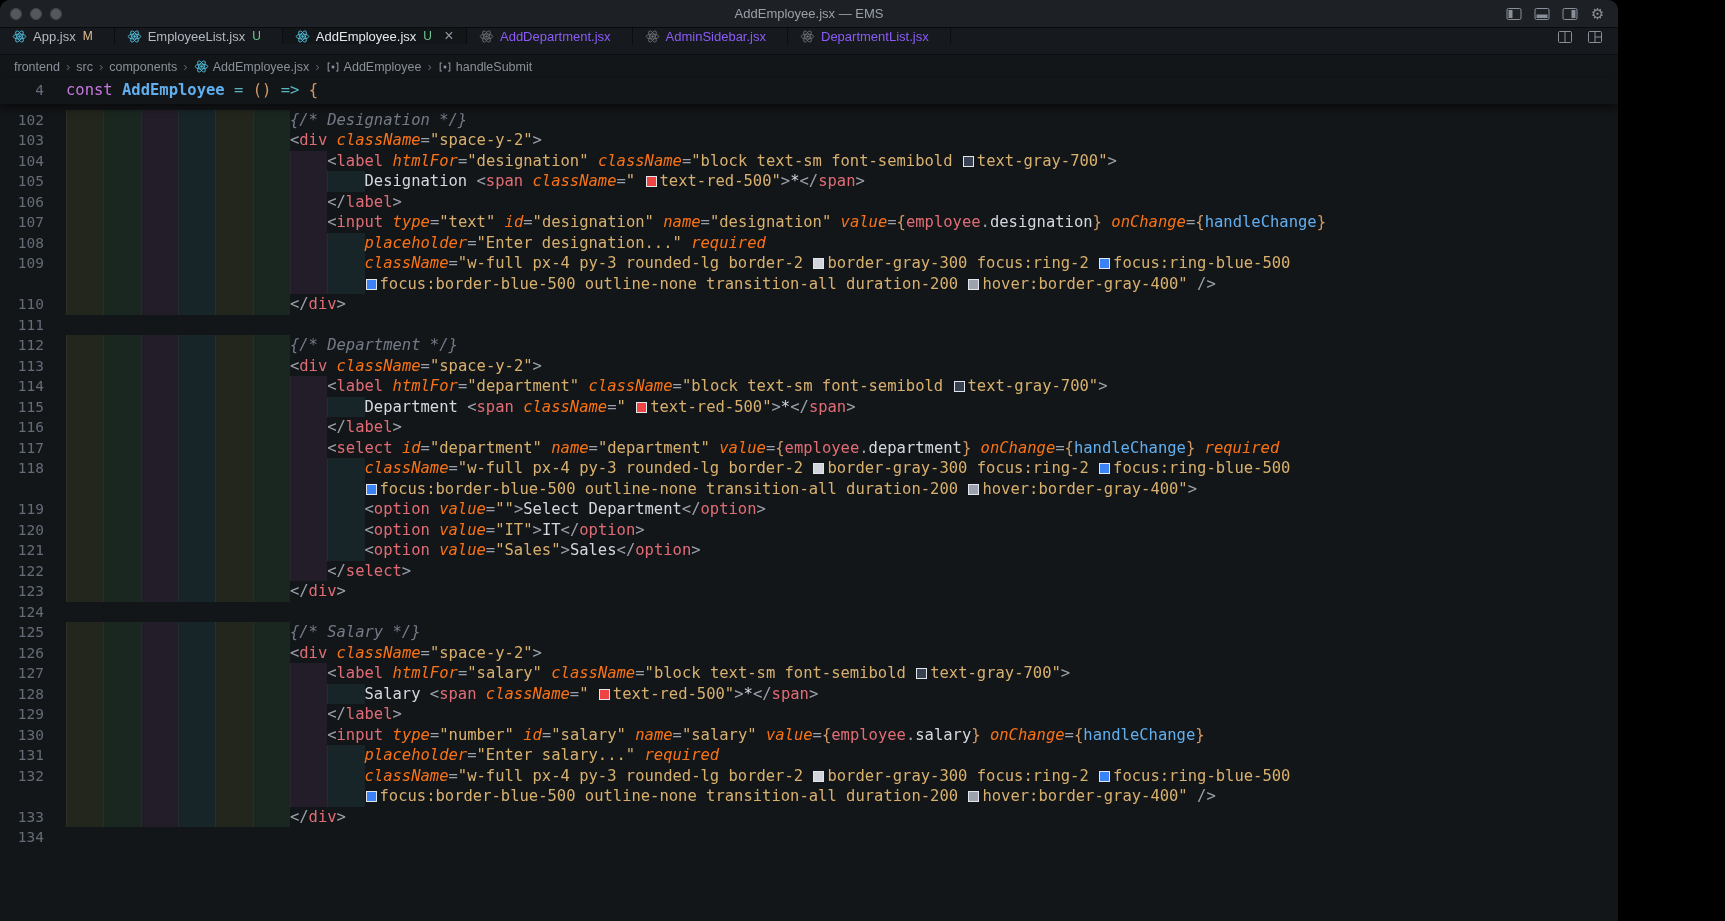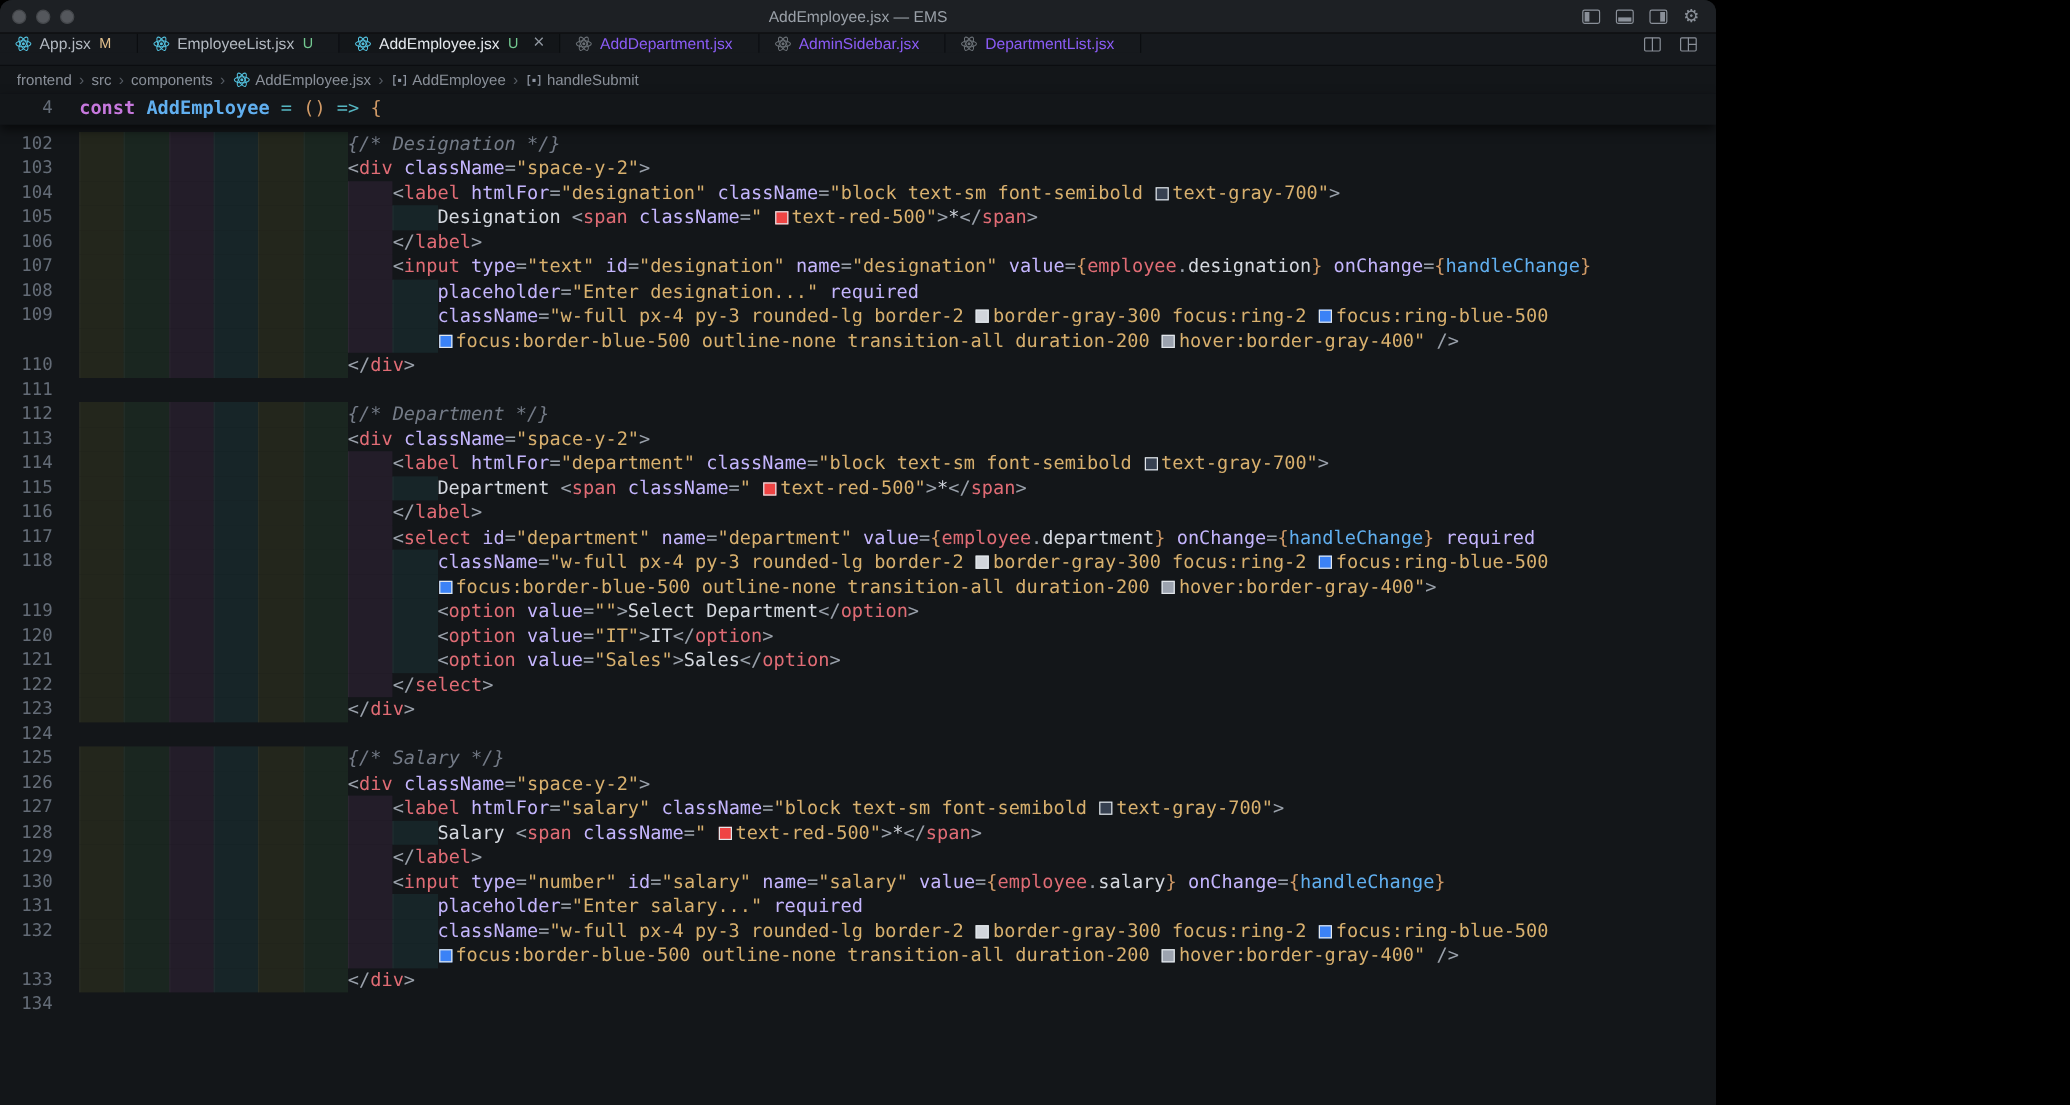--- a/index.html
+++ b/index.html
@@ -1,17 +1,17 @@
 <!DOCTYPE html>
 <html><head>
 <meta charset="utf-8">
 <style>
   *{margin:0;padding:0;box-sizing:border-box}
   html,body{background:#000;}
-  .window{width:1430px;height:921px;background:#131619;color:#d4d8df;
+  .window{width:1618px;height:921px;background:#131619;color:#d4d8df;
     font-family:"Liberation Sans",sans-serif;overflow:hidden;border-radius:10px 10px 0 0;position:relative}
   
   .titlebar{height:28px;background:#1d2024;display:flex;align-items:center;position:relative;border-bottom:1px solid #0a0b0d}
   .traffic{display:flex;gap:8px;padding-left:10px}
   .tl{width:12px;height:12px;border-radius:50%;background:#54575c;border:1px solid #44474b;cursor:pointer}
   .win-title{position:absolute;left:50%;transform:translateX(-50%);font-size:13px;color:#9aa0a8;white-space:nowrap}
   .tb-icons{margin-left:auto;display:flex;gap:11px;padding-right:12px;color:#8a9099;align-items:center}
   .tb-icon{width:17px;height:17px;display:flex;align-items:center;justify-content:center;cursor:pointer}
   
   .tabbar{height:27px;background:#16191d;display:flex;align-items:flex-start;border-bottom:1px solid #0b0d10}
@@ -35,23 +35,23 @@
   .ln{flex:none;width:44px;text-align:right;color:#646c77;font-size:14.5px}
   .code{flex:1;margin-left:22px;white-space:pre}
   .ind{display:inline-block;width:4ch;height:20.5px;vertical-align:top;border-left:1px solid rgba(255,255,255,.045)}
   .ind0{background:rgba(255,255,64,.07)}
   .ind1{background:rgba(127,255,127,.07)}
   .ind2{background:rgba(255,127,255,.07)}
   .ind3{background:rgba(79,236,236,.07)}
   
   .tk-tag{color:#e06c75}
   .tk-brk{color:#9aa1ab}
-  .tk-attr{color:#c4b5fd;}
+  .tk-attr{color:#f97316;font-style:italic}
   .tk-str{color:#d8b06e}
-  .tk-kw{color:#c678dd;font-weight:bold}
+  .tk-kw{color:#c678dd;font-weight:normal}
   .tk-fn{color:#61afef;font-weight:bold}
   .tk-cmt{color:#747b87;font-style:italic}
   .tk-txt{color:#d4d8df}
   .tk-op{color:#56b6c2}
   .tk-brace{color:#d19a66}
   .tk-var{color:#e06c75}
   .tk-prop{color:#d4d8df}
   .tk-ref{color:#61afef}
   .swatch{display:inline-block;width:11px;height:11px;border:1px solid #e2e6ea;margin:0 3px 0 1px;vertical-align:-1px}
   .gear{font-size:15px;line-height:15px}

